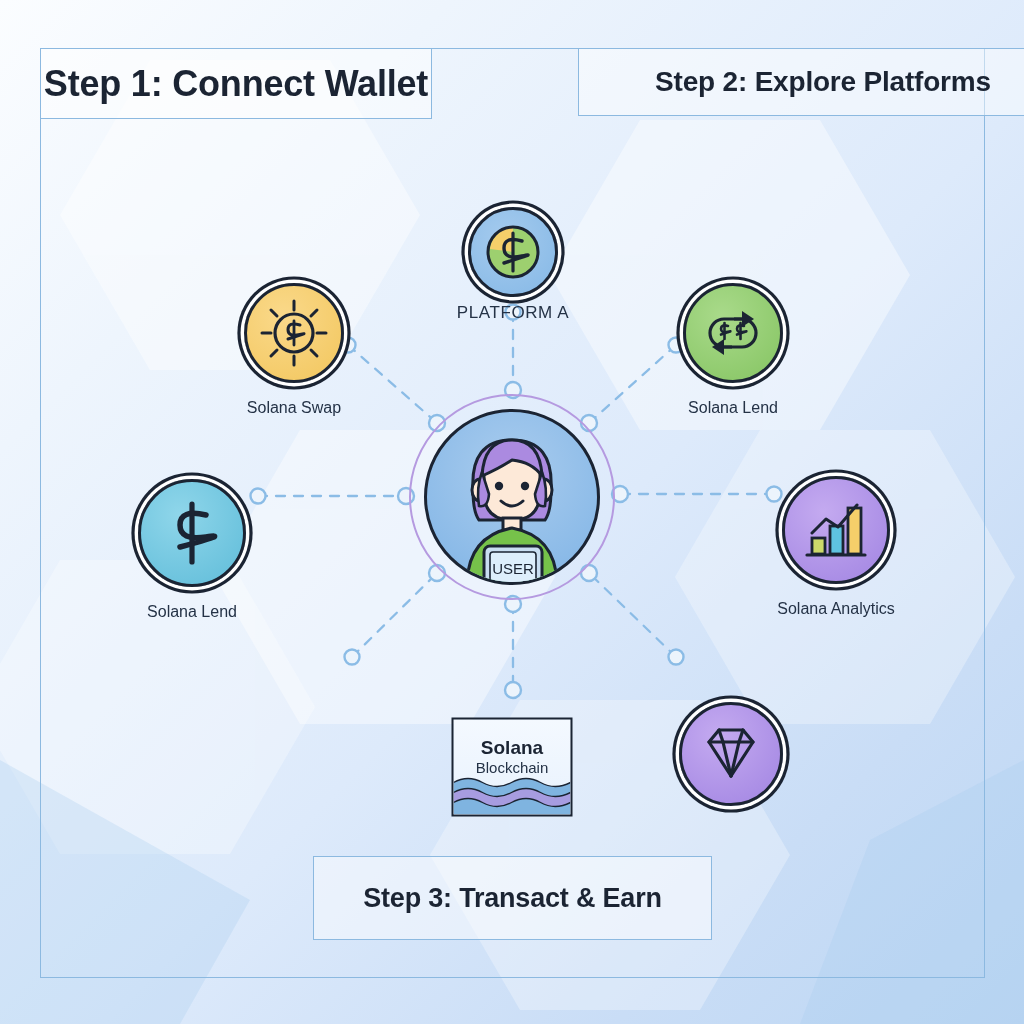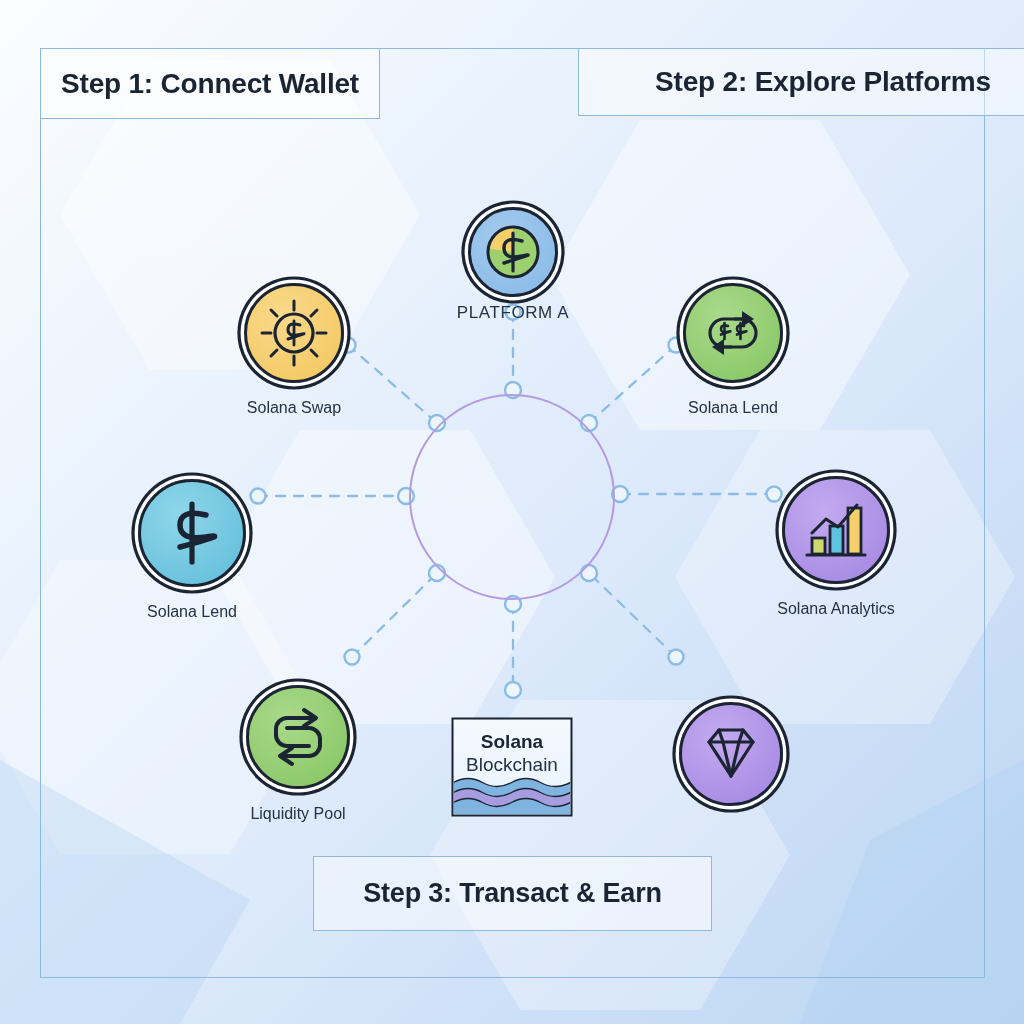--- a/index.html
+++ b/index.html
@@ -39,23 +39,23 @@
     box-sizing: border-box;
     border: 1.8px solid #8cb9e0;
     background: rgba(255,255,255,0.46);
     display: flex;
     align-items: center;
     justify-content: center;
     color: #1b2433;
     font-weight: bold;
     letter-spacing: -0.2px;
   }
-  #step1 { left: 40px;  top: 48px;  width: 340px; height: 71px; font-size: 28px; }
+  #step1 { left: 40px;  top: 48px;  width: 392px; height: 71px; font-size: 36px; }
   #step2 { left: 578px; top: 48px;  width: 490px; height: 68px; font-size: 28px; }
-  #step3 { left: 313px; top: 856px; width: 399px; height: 75px; font-size: 27px; }
+  #step3 { left: 313px; top: 856px; width: 399px; height: 84px; font-size: 27px; }
 
   
   #connectors { position: absolute; left:0; top:0; width:1024px; height:1024px; }
 
   
   .node {
     position: absolute;
     transform: translate(-50%, -50%);
     text-align: center;
     width: 230px;
@@ -117,27 +117,27 @@
     left: 512px; top: 767px;
     transform: translate(-50%,-50%);
     width: 121px; height: 99px;
     border: 2.6px solid #1b2433;
     box-sizing: border-box;
     background: linear-gradient(180deg,#f4f9ff 0%,#e8f2fd 100%);
     overflow: hidden;
   }
   #blockchain .bc-text {
     text-align: center;
-    padding-top: 12px;
+    padding-top: 18px;
   }
   #blockchain .bc-title {
     font-size: 19px; font-weight: bold; color: #1b2433; line-height: 1.1;
   }
   #blockchain .bc-sub {
-    font-size: 19px; color: #243246; line-height: 1.25;
+    font-size: 15px; color: #243246; line-height: 1.25;
   }
   #blockchain .waves { position:absolute; left:0; bottom:0; width:100%; height:40px; }
 </style>
 </head>
 <body>
 
 <div id="stage">
 
   <svg class="bg-layer" viewBox="0 0 1024 1024" width="1024" height="1024">
     <g fill="#ffffff" opacity="0.42">
@@ -267,54 +267,67 @@
         <rect x="15" y="47" width="13" height="16" fill="#ccd96a" stroke="#1b2433" stroke-width="2.8"></rect>
         <rect x="33" y="35" width="13" height="28" fill="#5ec2e0" stroke="#1b2433" stroke-width="2.8"></rect>
         <rect x="51" y="17" width="13" height="46" fill="#f5cf6a" stroke="#1b2433" stroke-width="2.8"></rect>
         <polyline points="15,42 29,28 41,36 60,14" fill="none" stroke="#1b2433" stroke-width="3" stroke-linecap="round" stroke-linejoin="round"></polyline>
         <line x1="10" y1="64" x2="68" y2="64" stroke="#1b2433" stroke-width="3.2" stroke-linecap="round"></line>
       </svg>
     </div>
     <div class="node-label">Solana Analytics</div>
   </div>
 
-  <div class="node" style="left:298px; top:754px;">
-    <div class="disc" style="width:104px;height:104px;background:radial-gradient(circle at 38% 32%, #a9da8a, #85c462);">
-      <svg width="76" height="76" viewBox="0 0 76 76">
-        <path d="M16 30 a11 11 0 0 1 11 -11 h25" fill="none" stroke="#1b2433" stroke-width="4" stroke-linecap="round"></path>
-        <path d="M16 30 v8 a11 11 0 0 0 11 11 h23" fill="none" stroke="#1b2433" stroke-width="4" stroke-linecap="round" opacity="0"></path>
-        <polyline points="44,11 56,19 44,27" fill="none" stroke="#1b2433" stroke-width="4" stroke-linecap="round" stroke-linejoin="round"></polyline>
-        <path d="M60 46 a11 11 0 0 1 -11 11 h-25" fill="none" stroke="#1b2433" stroke-width="4" stroke-linecap="round"></path>
-        <polyline points="32,49 20,57 32,65" fill="none" stroke="#1b2433" stroke-width="4" stroke-linecap="round" stroke-linejoin="round"></polyline>
-        <path d="M16 30 v6" stroke="#1b2433" stroke-width="4" stroke-linecap="round" fill="none"></path>
-        <path d="M60 46 v-6" stroke="#1b2433" stroke-width="4" stroke-linecap="round" fill="none"></path>
-        <path d="M16 36 a11 11 0 0 0 11 11 h22" fill="none" stroke="#1b2433" stroke-width="4" stroke-linecap="round"></path>
-        <path d="M60 40 a11 11 0 0 0 -11 -11 h-22" fill="none" stroke="#1b2433" stroke-width="4" stroke-linecap="round"></path>
-      </svg>
-    </div>
-    <div class="node-label">Liquidity Pool</div>
-  </div>
 
   <div class="node" style="left:731px; top:754px;">
     <div class="disc" style="width:104px;height:104px;background:radial-gradient(circle at 38% 32%, #c4aaf0, #a184e2);">
       <svg width="72" height="72" viewBox="0 0 72 72">
         <g fill="none" stroke="#1b2433" stroke-width="3.2" stroke-linejoin="round" stroke-linecap="round">
           <polygon points="14,24 24,12 48,12 58,24 36,58"></polygon>
           <line x1="14" y1="24" x2="58" y2="24"></line>
           <line x1="24" y1="12" x2="28" y2="24"></line>
           <line x1="48" y1="12" x2="44" y2="24"></line>
           <line x1="28" y1="24" x2="36" y2="58"></line>
           <line x1="44" y1="24" x2="36" y2="58"></line>
         </g>
       </svg>
     </div>
   </div>
 
   <div id="hub">
     <div class="ring"></div>
+    <div class="avatar">
+      <svg width="170" height="170" viewBox="0 0 170 170">
+
+        <path d="M46 78 q-3 -50 39 -50 t39 50 q0 22 -6 30 h-66 q-6 -8 -6 -30 Z" fill="#ab8ae0" stroke="#1b2433" stroke-width="3"></path>
+
+        <ellipse cx="53" cy="78" rx="8" ry="11" fill="#fde9d8" stroke="#1b2433" stroke-width="3"></ellipse>
+        <ellipse cx="117" cy="78" rx="8" ry="11" fill="#fde9d8" stroke="#1b2433" stroke-width="3"></ellipse>
+
+        <path d="M57 62 q0 -30 28 -30 t28 30 v18 q0 28 -28 28 t-28 -28 Z" fill="#fde9d8" stroke="#1b2433" stroke-width="3"></path>
+
+        <path d="M55 64 q2 -36 30 -36 t30 36 q-10 -14 -30 -16 q-12 8 -30 16 Z" fill="#ab8ae0" stroke="#1b2433" stroke-width="3" stroke-linejoin="round"></path>
+
+        <path d="M55 60 q-6 16 -3 34 q9 2 10 -12 Z" fill="#ab8ae0" stroke="#1b2433" stroke-width="2.6"></path>
+        <path d="M115 60 q6 16 3 34 q-9 2 -10 -12 Z" fill="#ab8ae0" stroke="#1b2433" stroke-width="2.6"></path>
+
+        <circle cx="72" cy="74" r="4.2" fill="#1b2433"></circle>
+        <circle cx="98" cy="74" r="4.2" fill="#1b2433"></circle>
+
+        <path d="M74 89 q11 10 22 0" fill="none" stroke="#1b2433" stroke-width="3" stroke-linecap="round"></path>
+
+        <path d="M76 106 h18 v12 h-18 Z" fill="#fde9d8" stroke="#1b2433" stroke-width="3"></path>
+
+        <path d="M40 170 q2 -46 45 -54 q43 8 45 54 Z" fill="#76c24a" stroke="#1b2433" stroke-width="3"></path>
+
+        <rect x="57" y="134" width="58" height="42" rx="6" fill="#c9def2" stroke="#1b2433" stroke-width="3"></rect>
+        <rect x="63" y="140" width="46" height="36" rx="3" fill="#ddeefc" stroke="#1b2433" stroke-width="1.6"></rect>
+        <text x="86" y="162" text-anchor="middle" font-family="Liberation Sans, sans-serif" font-size="15" fill="#1b2433">USER</text>
+      </svg>
+    </div>
   </div>
 
   <div id="blockchain">
     <div class="bc-text">
       <div class="bc-title">Solana</div>
       <div class="bc-sub">Blockchain</div>
     </div>
     <svg class="waves" viewBox="0 0 121 40" preserveAspectRatio="none">
       <path d="M0 8 q15 -8 30 0 t30 0 t30 0 t31 0 v10 q-16 8 -31 0 t-30 0 t-30 0 t-30 0 Z" fill="#7fb4e0"></path>
       <path d="M0 18 q15 -8 30 0 t30 0 t30 0 t31 0 v10 q-16 8 -31 0 t-30 0 t-30 0 t-30 0 Z" fill="#a79ce0"></path>

